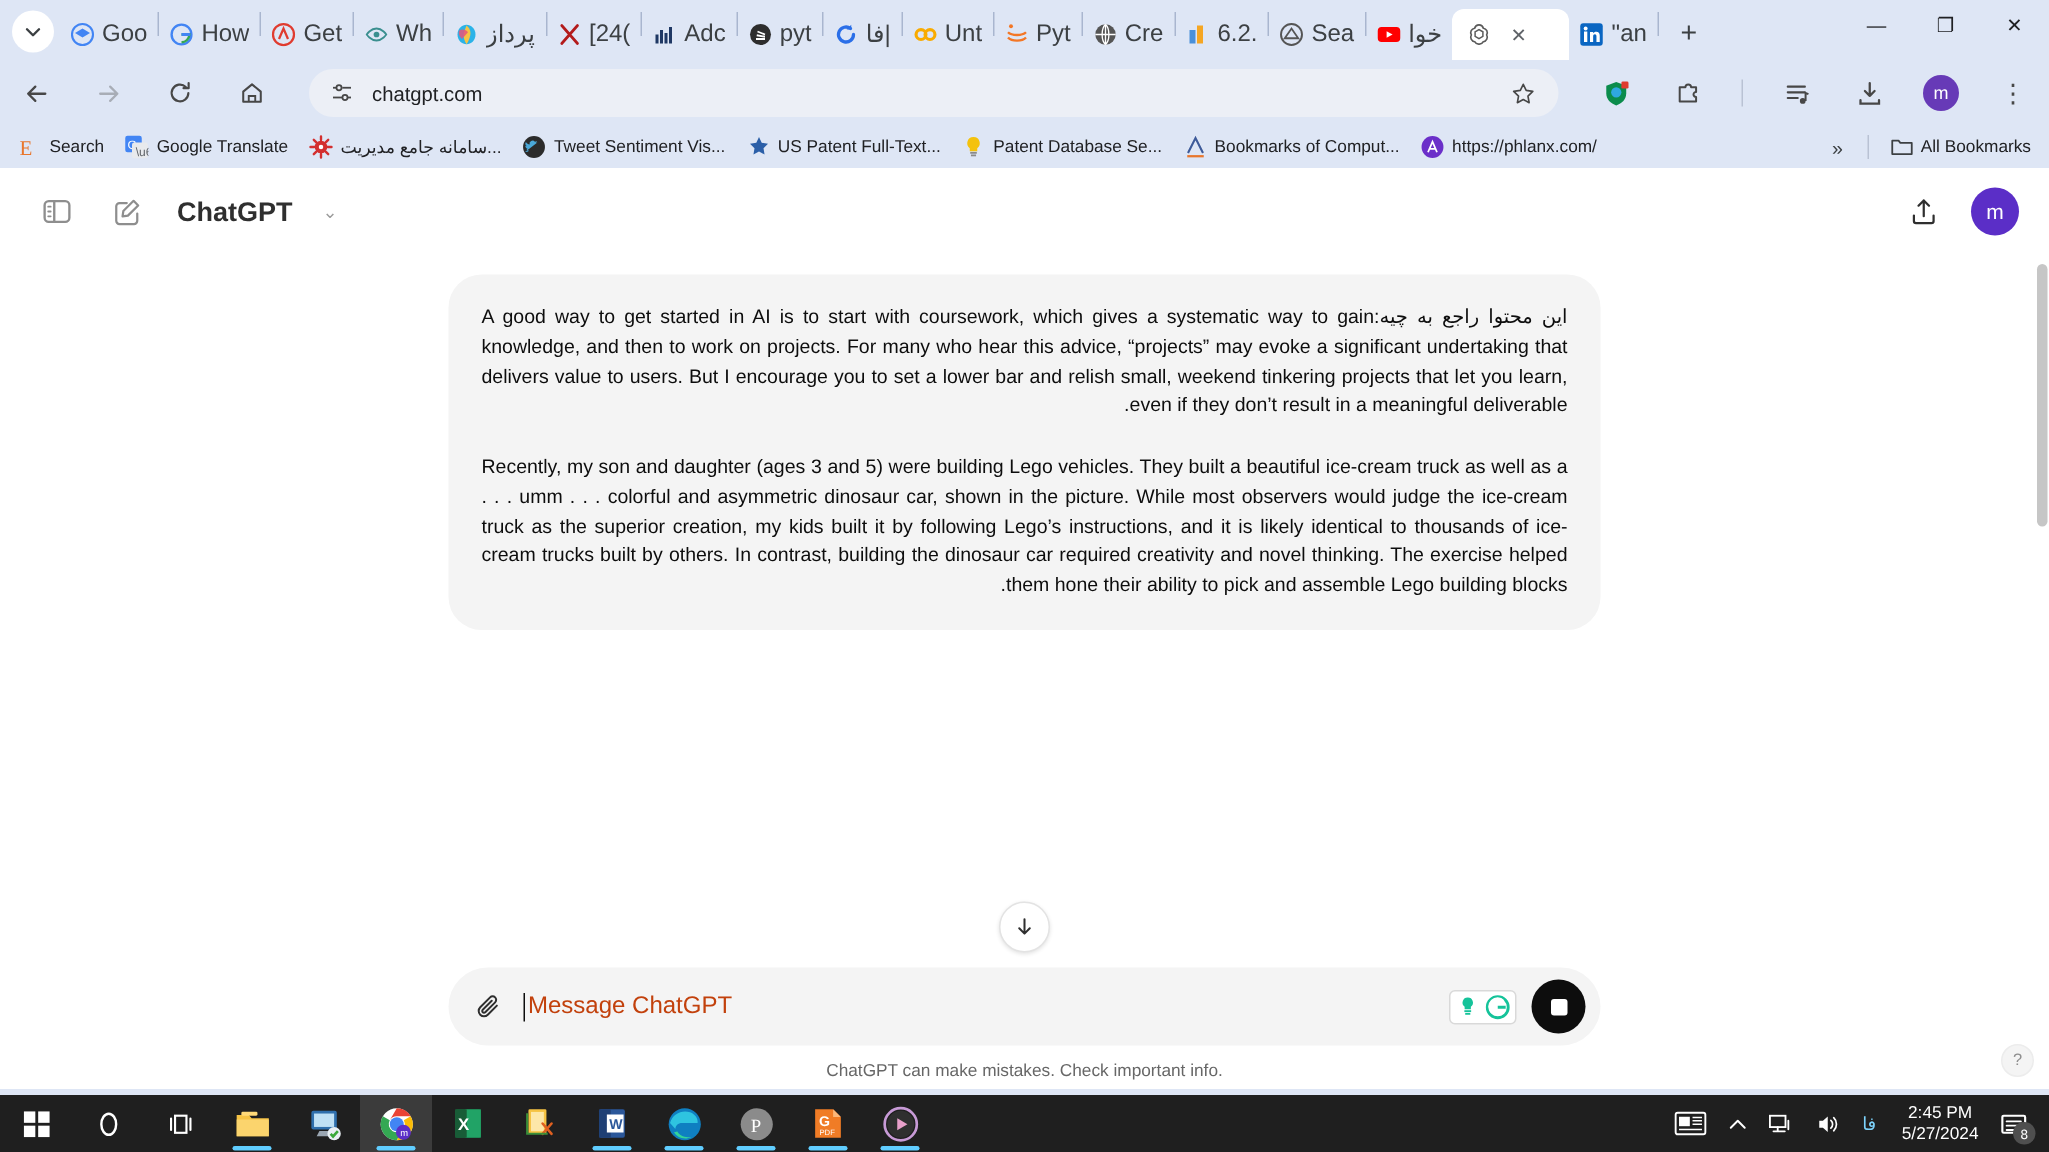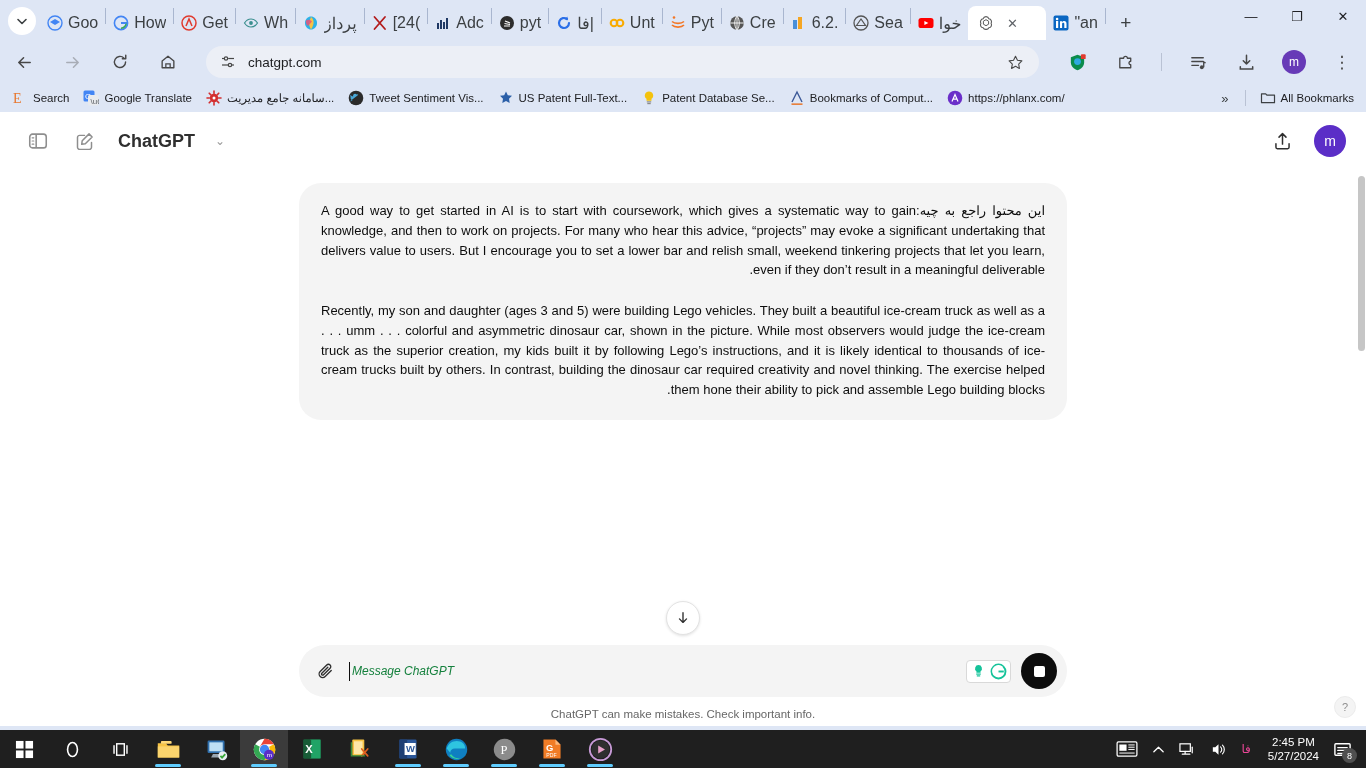--- a/index.html
+++ b/index.html
@@ -156,21 +156,21 @@
     flex: 0 0 auto; display: flex; flex-direction: column; align-items: center;
     background: #fff; padding-bottom: 6px;
   }
   .composer {
     width: 768px; height: 52px; background: #f4f4f4; border-radius: 26px;
     display: flex; align-items: center; padding: 0 10px 0 14px; gap: 10px;
   }
   .clip { width: 26px; height: 26px; display: flex; align-items: center; justify-content: center; color: #2f2f2f; }
   .msg-input {
     flex: 1 1 auto; position: relative; display: flex; align-items: center;
-    font-size: 12px; color: #15803d; min-width: 0; font-style: italic;
+    font-size: 16px; color: #c2410c; min-width: 0;
   }
   .caret {
     width: 1px; height: 19px; background: #0d0d0d; margin-right: 2px; flex: 0 0 auto;
   }
   .gram {
     display: flex; align-items: center; gap: 3px; flex: 0 0 auto;
     border: 1px solid #d9d9d9; border-radius: 4px; padding: 2px 3px; background: #fff;
   }
   .gram-ico { width: 17px; height: 17px; display: block; }
   .stopbtn {
@@ -200,21 +200,21 @@
     position: relative; flex: 0 0 auto;
   }
   .tb-item.active { background: #3b3b3b; }
   .tb-item .underline {
     position: absolute; bottom: 1px; left: 11px; width: 26px; height: 3px;
     background: #60cdff; border-radius: 2px;
   }
   .tray { margin-left: auto; display: flex; align-items: center; height: 38px; padding-right: 4px; }
   .tray-ico {
     height: 38px; display: flex; align-items: center; justify-content: center;
-    color: #ec4899; font-size: 12px; padding: 0 7px;
+    color: #7dd3fc; font-size: 12px; padding: 0 7px;
   }
   .clock {
     color: #fff; font-size: 11.5px; line-height: 1.25; text-align: center;
     padding: 0 10px; display: flex; flex-direction: column; justify-content: center; height: 38px;
   }
   .notif { position: relative; padding: 0 10px 0 4px; display: flex; align-items: center; height: 38px; }
   .notif-badge {
     position: absolute; right: 5px; bottom: 5px; width: 15px; height: 15px; border-radius: 50%;
     background: #4f4f4f; color: #fff; font-size: 9px;
     display: flex; align-items: center; justify-content: center;

